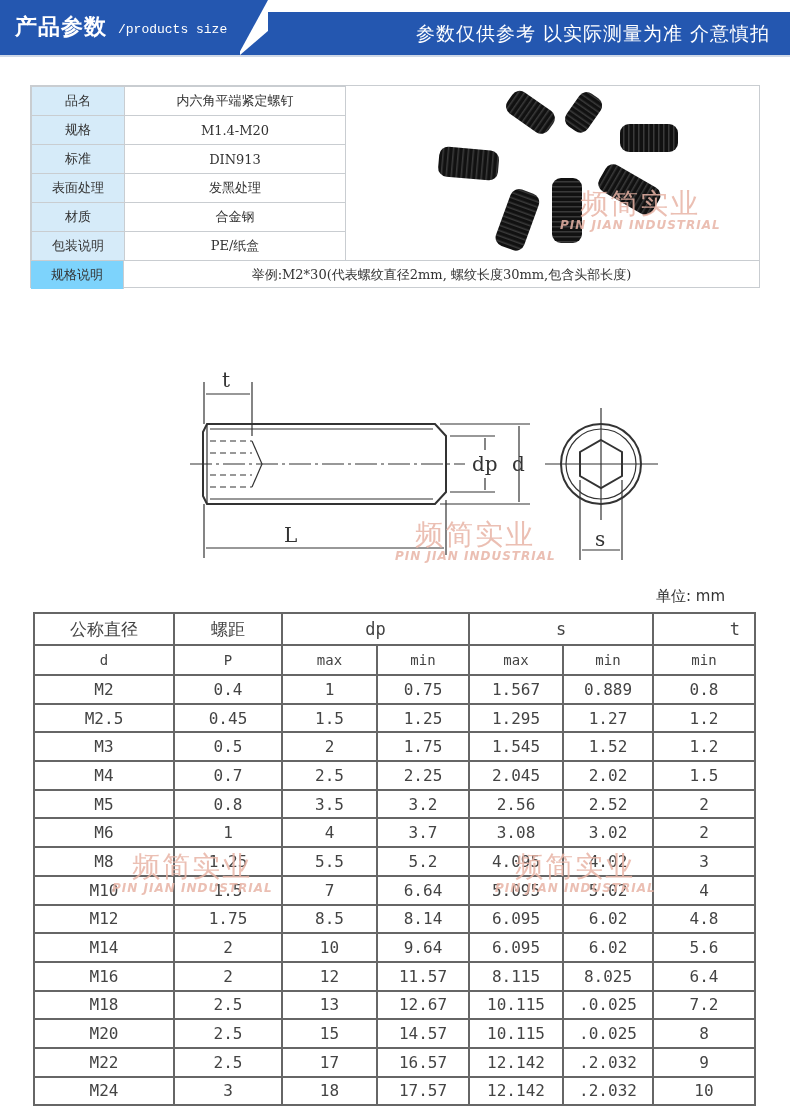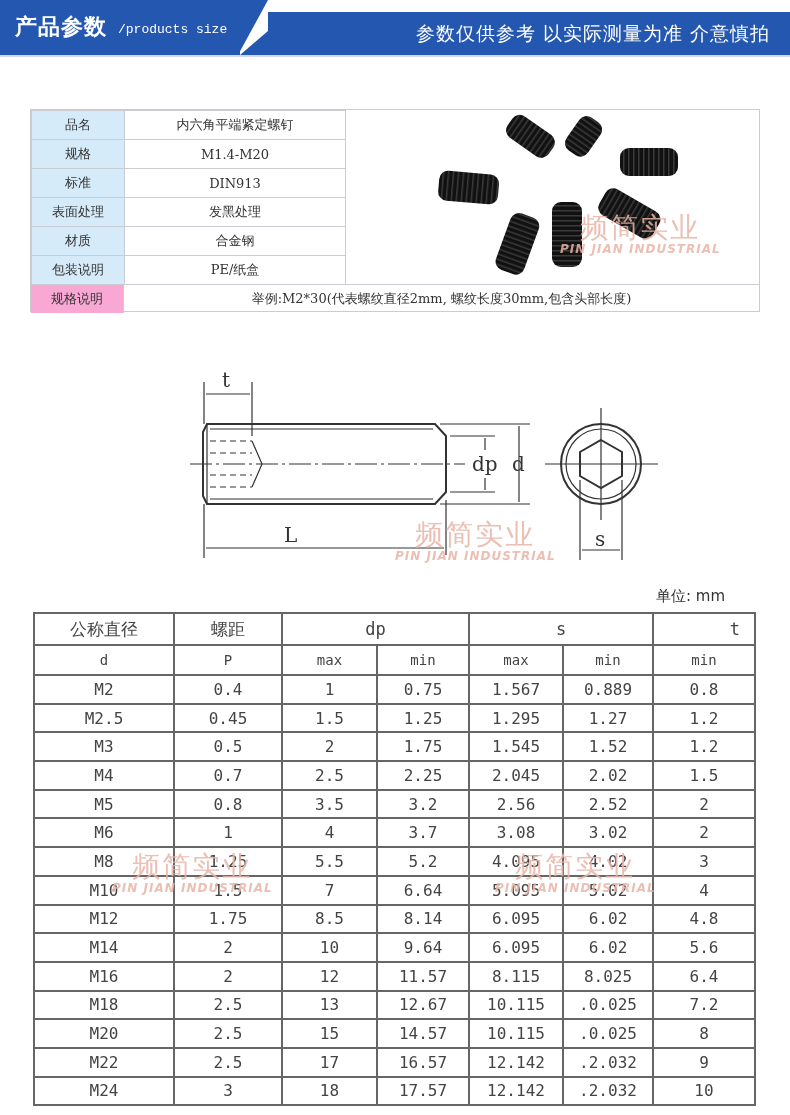--- a/index.html
+++ b/index.html
@@ -8,28 +8,28 @@
   .banner{position:absolute;left:0;top:0;width:790px;height:58px;}
   .banner-left-fill{position:absolute;left:0;top:0;height:55px;width:240px;background:#2457b0;}
   .banner-right{position:absolute;left:262px;top:12px;width:528px;height:43px;background:#2457b0;}
   .banner-right-slant{position:absolute;left:230px;top:12px;width:50px;height:43px;background:#2457b0;clip-path:polygon(100% 0,100% 100%,0 100%);}
   .banner-title{position:absolute;left:15px;top:12px;color:#fff;font-weight:bold;font-size:22px;letter-spacing:1px;font-family:"DejaVu Sans",sans-serif;}
   .banner-sub{position:absolute;left:118px;top:22px;color:#fff;font-size:13px;font-family:Liberation Mono, monospace;}
   .banner-note{position:absolute;right:20px;top:21px;color:#fff;font-size:19px;letter-spacing:1px;}
   .banner-line{position:absolute;left:0;top:55px;width:790px;height:2px;background:#cfd8e6;}
 
   
-  .info{position:absolute;left:30px;top:109px;width:730px;height:203px;border:1px solid #c9cdd1;box-sizing:border-box;}
+  .info{position:absolute;left:30px;top:85px;width:730px;height:203px;border:1px solid #c9cdd1;box-sizing:border-box;}
   .info table{border-collapse:collapse;position:absolute;left:0;top:0;}
   .info td{height:28px;border:1px solid #c9cdd1;font-size:13px;text-align:center;font-family:"DejaVu Serif","Liberation Serif",serif;padding:0;}
   .info td.k{width:92px;background:#d6ebf9;font-family:"DejaVu Sans",sans-serif;}
   .info td.v{width:220px;}
   .info .photo{position:absolute;left:314px;top:0;width:414px;height:174px;}
   .info .last{position:absolute;left:0;top:174px;width:728px;height:28px;border-top:1px solid #c9cdd1;display:flex;}
-  .info .last .k{width:92px;background:#f9a8d4;border-right:1px solid #c9cdd1;display:flex;align-items:center;justify-content:center;font-size:13px;}
+  .info .last .k{width:92px;background:#7dd3fc;border-right:1px solid #c9cdd1;display:flex;align-items:center;justify-content:center;font-size:13px;}
   .info .last .v{flex:1;display:flex;align-items:center;justify-content:center;font-size:13px;font-family:"DejaVu Serif","Liberation Serif",serif;}
 
   .wm{position:absolute;color:#e8b4a6;opacity:.85;text-align:center;}
   .wm .cn{font-size:28px;font-weight:normal;letter-spacing:2px;line-height:30px;}
   .wm .en{font-size:12px;font-style:italic;letter-spacing:1px;line-height:12px;font-weight:bold;}
 
   
   .diagram{position:absolute;left:180px;top:360px;width:500px;height:230px;}
   .unit{position:absolute;left:648px;top:587px;font-size:15px;color:#333;margin-left:8px;}
 

